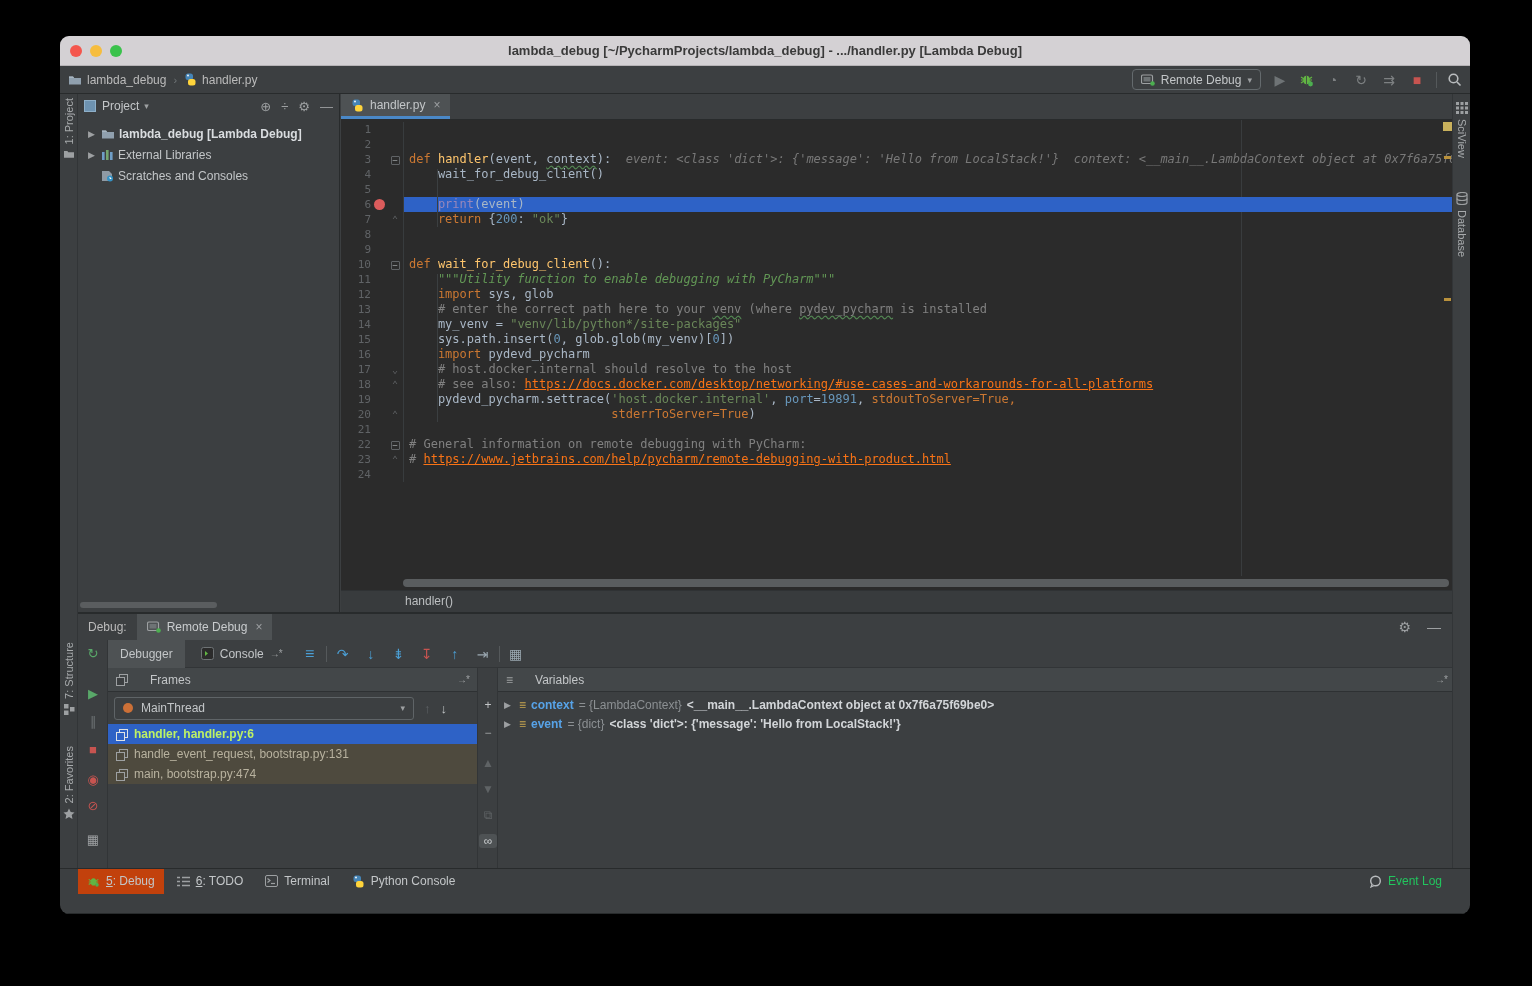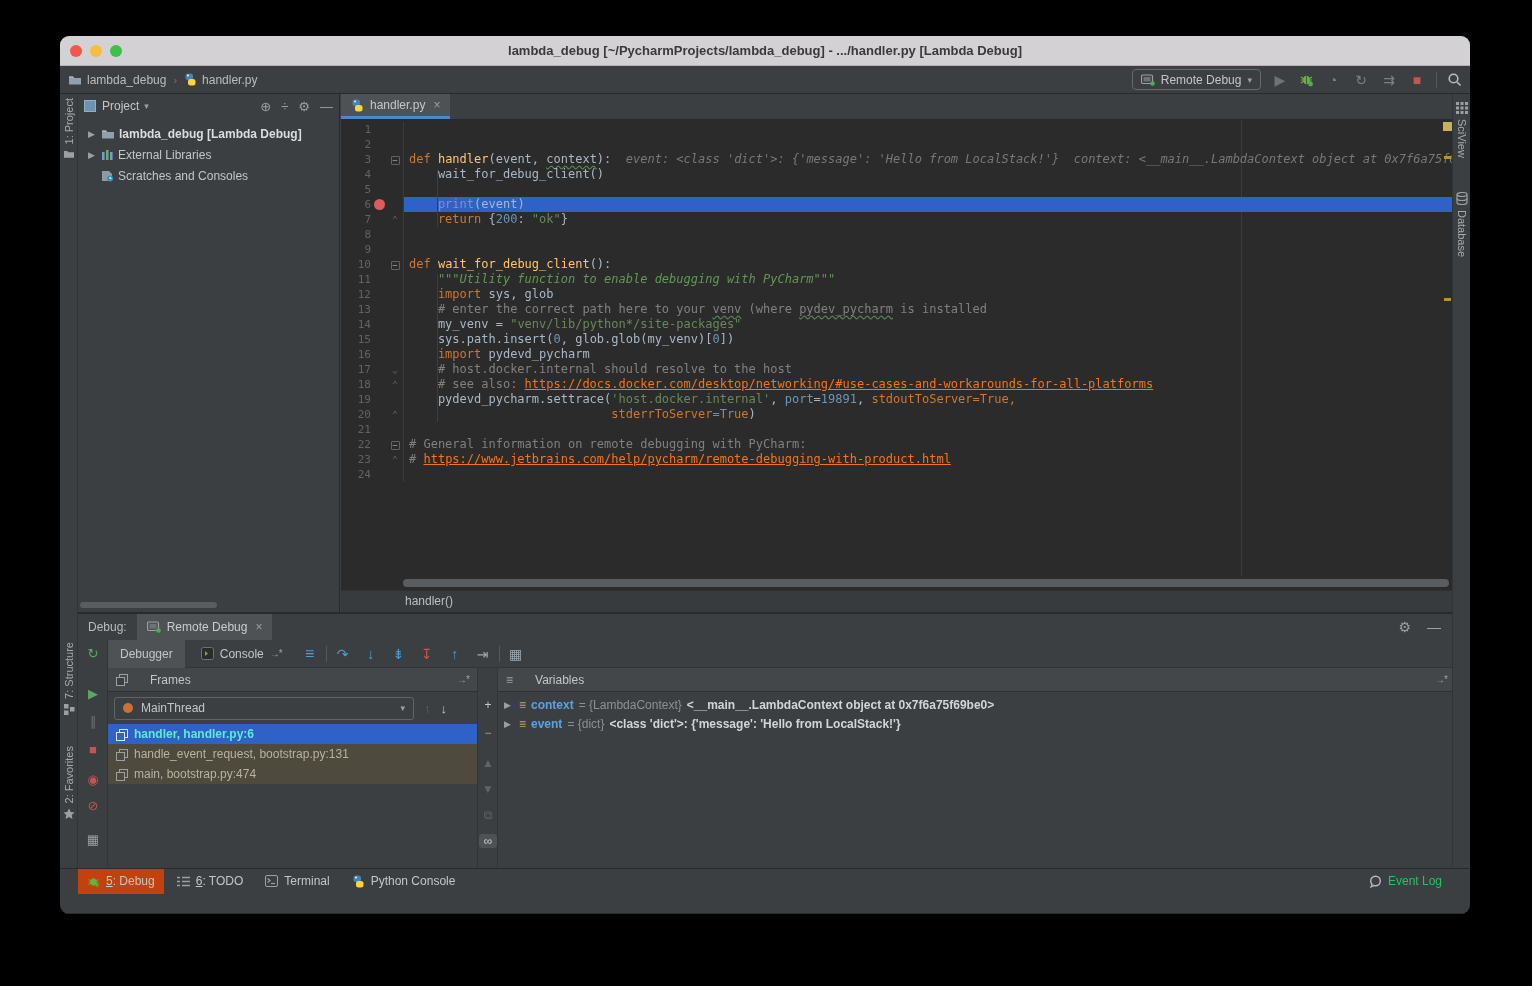--- a/index.html
+++ b/index.html
@@ -107,21 +107,21 @@
   .ph{height:24px;background:#434749;border-bottom:1px solid #2e3133;display:flex;align-items:center;
     padding:0 8px;gap:22px;color:#c3c6c8;}
   .ph .pin{margin-left:auto;}
   .threadrow{height:32px;display:flex;align-items:center;padding:0 6px;gap:10px;}
   .combo{flex:none;width:300px;height:23px;border:1px solid #5f6467;border-radius:3px;display:flex;
     align-items:center;padding:0 8px;gap:8px;color:#c3c6c8;}
   .combo .dot{width:10px;height:10px;border-radius:50%;background:#cc7037;}
   .combo .dd{margin-left:auto;font-size:9px;color:#9da0a2;}
   .arrbtn{font-size:13px;}
   .flist .frow{height:20px;display:flex;align-items:center;gap:6px;padding-left:8px;white-space:nowrap;color:#b9bcbe;}
-  .frow.sel{background:#2e62c6;color:#5eead4;font-weight:700;}
+  .frow.sel{background:#2e62c6;color:#bef264;font-weight:700;}
   .frow.lib{background:#4e4a3e;color:#b8b29f;}
   .fico{width:12px;height:11px;position:relative;flex:none;}
   .fico:before,.fico:after{content:"";position:absolute;border:1px solid #9da0a2;width:7px;height:7px;}
   .fico:before{left:3px;top:0;}
   .fico:after{left:0;top:3px;background:#3c3f41;}
   .frow.sel .fico:before,.frow.sel .fico:after{border-color:#dfe3e6;}
   .frow.sel .fico:after{background:#2e62c6;}
   .frow.lib .fico:after{background:#4e4a3e;}
   .midrail{position:absolute;left:370px;top:0;width:20px;bottom:0;border-right:1px solid #323537;}
   .midrail .ric{position:absolute;left:0;width:20px;text-align:center;font-size:12px;}

